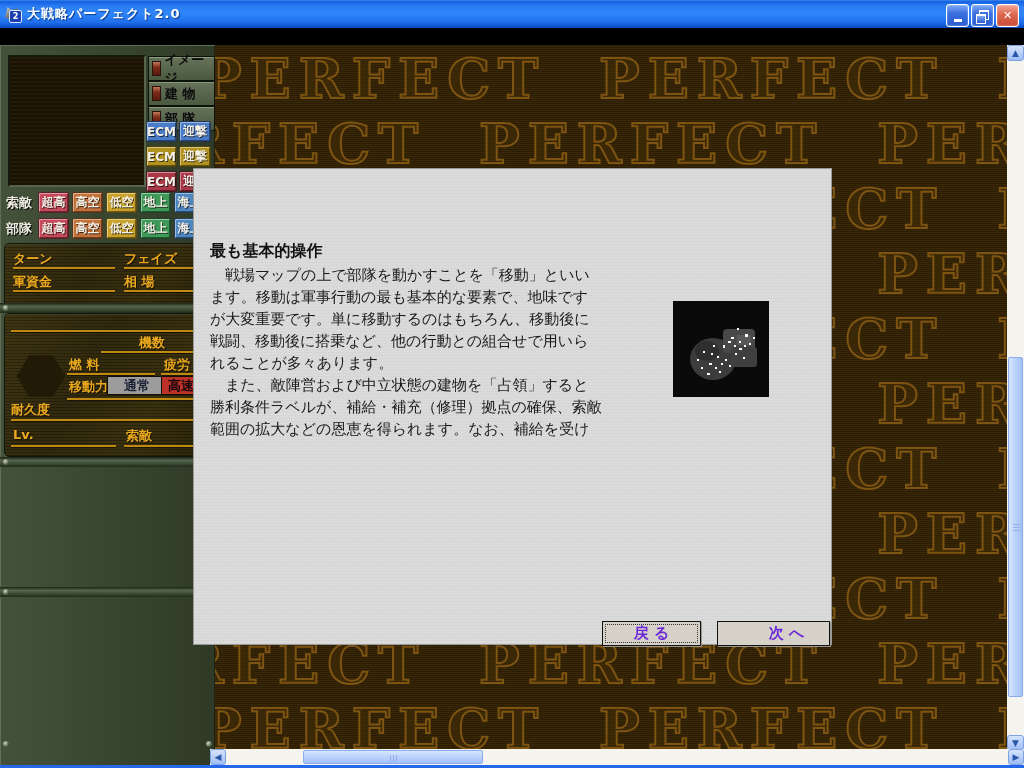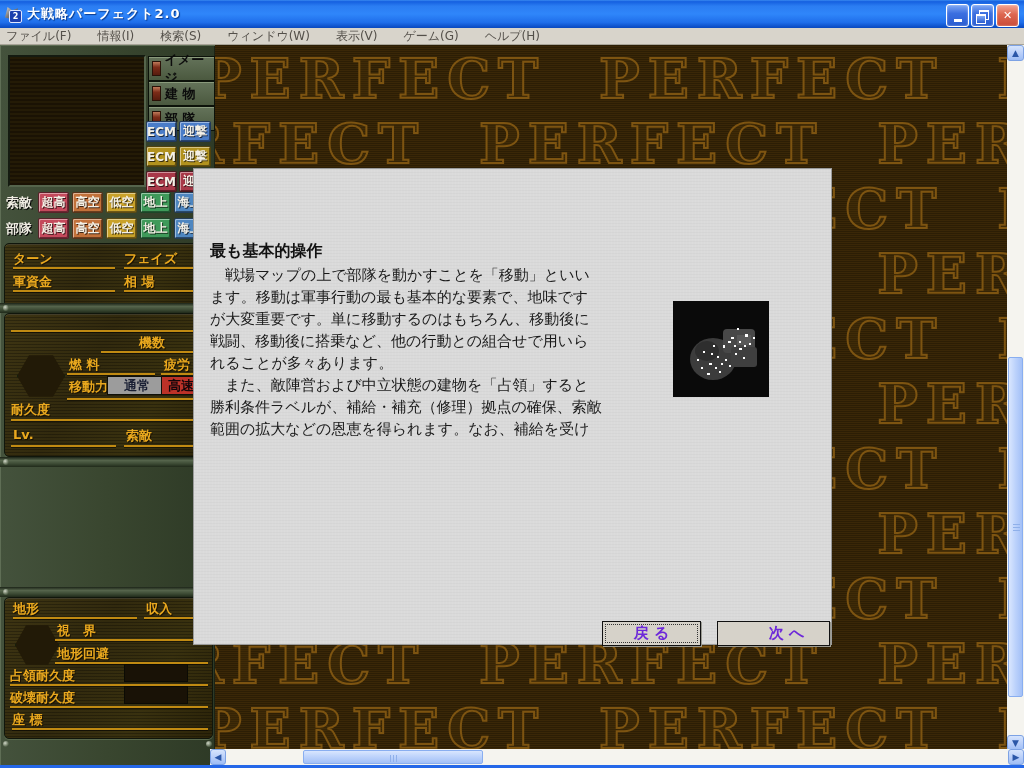--- a/index.html
+++ b/index.html
@@ -130,29 +130,20 @@
         </div>
       <div class="win-btn">
           <div class="glyph-restore"></div>
         </div>
       <div class="win-btn close">
           <span>✕</span>
         </div>
     </div>
   </div>
 
-  <div class="menubar" id="menubar">
-      <span class="menu-item">ファイル(F)</span>
-      <span class="menu-item">情報(I)</span>
-      <span class="menu-item">検索(S)</span>
-      <span class="menu-item">ウィンドウ(W)</span>
-      <span class="menu-item">表示(V)</span>
-      <span class="menu-item">ゲーム(G)</span>
-      <span class="menu-item">ヘルプ(H)</span>
-    </div>
 
   <div class="map-bg">
     <div id="watermark-layer">
         <div class="wm-row" style="top: 2px; left: -14px;">PERFECT PERFECT PERFECT PERFECT PERFECT PERFECT </div>
         <div class="wm-row" style="top: 67px; left: -134px;">PERFECT PERFECT PERFECT PERFECT PERFECT PERFECT </div>
         <div class="wm-row" style="top: 132px; left: -14px;">PERFECT PERFECT PERFECT PERFECT PERFECT PERFECT </div>
         <div class="wm-row" style="top: 197px; left: -134px;">PERFECT PERFECT PERFECT PERFECT PERFECT PERFECT </div>
         <div class="wm-row" style="top: 262px; left: -14px;">PERFECT PERFECT PERFECT PERFECT PERFECT PERFECT </div>
         <div class="wm-row" style="top: 327px; left: -134px;">PERFECT PERFECT PERFECT PERFECT PERFECT PERFECT </div>
         <div class="wm-row" style="top: 392px; left: -14px;">PERFECT PERFECT PERFECT PERFECT PERFECT PERFECT </div>
@@ -248,39 +239,20 @@
       <div class="uline" style="left:119px;top:131px;width:82px"></div>
     </div>
 
     <div class="divider" style="top:412px"></div>
     <div class="screw" style="left:3px;top:414px"></div>
 
 
     <div class="divider" style="top:542px"></div>
     <div class="screw" style="left:3px;top:544px"></div>
 
-    <div class="panel-box" style="left:4px;top:552px;width:207px;height:140px">
-      <span class="s-label" style="left:8px;top:2px">地形</span>
-      <span class="s-label" style="left:141px;top:2px">収入</span>
-      <div class="uline" style="left:8px;top:19px;width:124px"></div>
-      <div class="uline" style="left:139px;top:19px;width:64px"></div>
-      <div class="hexagon" style="left:10px;top:26px;width:42px;height:40px"></div>
-      <span class="s-label" style="left:52px;top:24px">視　界</span>
-      <div class="uline" style="left:50px;top:41px;width:153px"></div>
-      <span class="s-label" style="left:52px;top:47px">地形回避</span>
-      <div class="uline" style="left:50px;top:64px;width:153px"></div>
-      <span class="s-label" style="left:5px;top:69px">占領耐久度</span>
-      <div class="val-box" style="left:119px;top:66px"></div>
-      <div class="uline" style="left:5px;top:86px;width:198px"></div>
-      <span class="s-label" style="left:5px;top:91px">破壊耐久度</span>
-      <div class="val-box" style="left:119px;top:88px"></div>
-      <div class="uline" style="left:5px;top:108px;width:198px"></div>
-      <span class="s-label" style="left:7px;top:113px">座 標</span>
-      <div class="uline" style="left:7px;top:130px;width:196px"></div>
-    </div>
     <div class="screw" style="left:3px;top:696px"></div>
     <div class="screw" style="left:206px;top:696px"></div>
   </div>
 
   <div class="vscroll">
     <div class="sb-btn" style="top:0">
         <span>▲</span>
       </div>
     <div class="sb-thumb" style="left:1px;top:312px;width:15px;height:340px">
       <div class="grip-v"></div>

